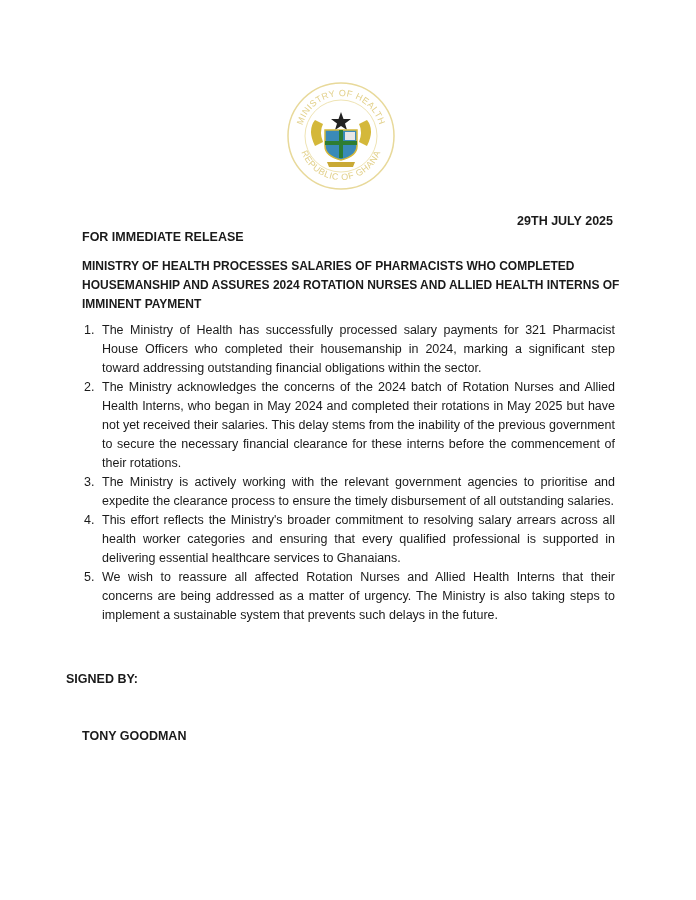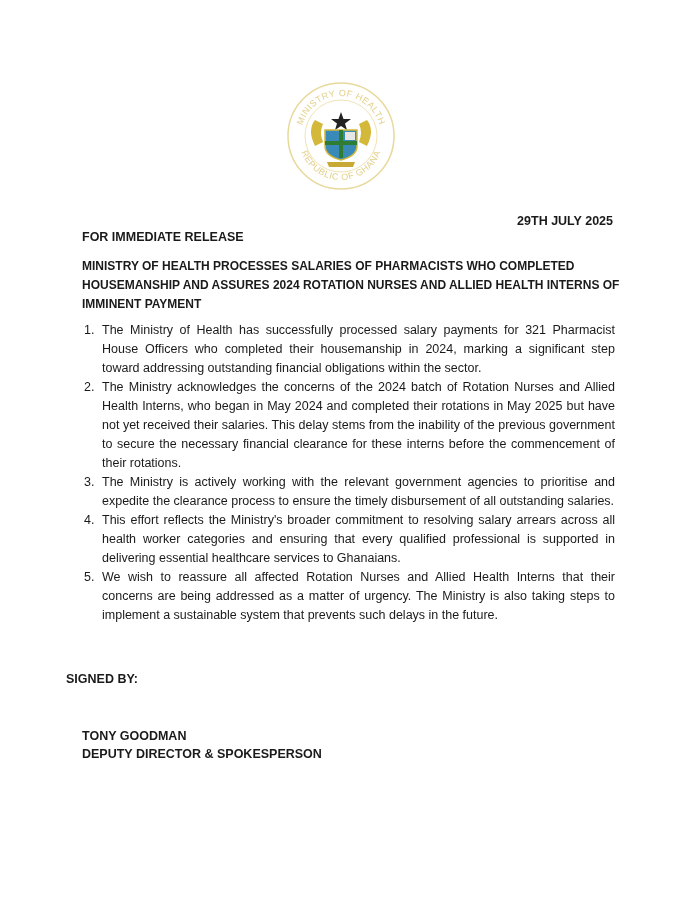--- a/index.html
+++ b/index.html
@@ -58,14 +58,13 @@
   <li><span class="num">2.</span><span>The Ministry acknowledges the concerns of the 2024 batch of Rotation Nurses and Allied Health Interns, who began in May 2024 and completed their rotations in May 2025 but have not yet received their salaries. This delay stems from the inability of the previous government to secure the necessary financial clearance for these interns before the commencement of their rotations.</span></li>
   <li><span class="num">3.</span><span>The Ministry is actively working with the relevant government agencies to prioritise and expedite the clearance process to ensure the timely disbursement of all outstanding salaries.</span></li>
   <li><span class="num">4.</span><span>This effort reflects the Ministry's broader commitment to resolving salary arrears across all health worker categories and ensuring that every qualified professional is supported in delivering essential healthcare services to Ghanaians.</span></li>
   <li><span class="num">5.</span><span>We wish to reassure all affected Rotation Nurses and Allied Health Interns that their concerns are being addressed as a matter of urgency. The Ministry is also taking steps to implement a sustainable system that prevents such delays in the future.</span></li>
 </ol>
 
 <div class="signed">SIGNED BY:</div>
 
 <div class="signer">
   <div>TONY GOODMAN</div>
-  <div>DEPUTY DIRECTOR &amp; SPOKESPERSON</div>
 </div>
 
 </body></html>

